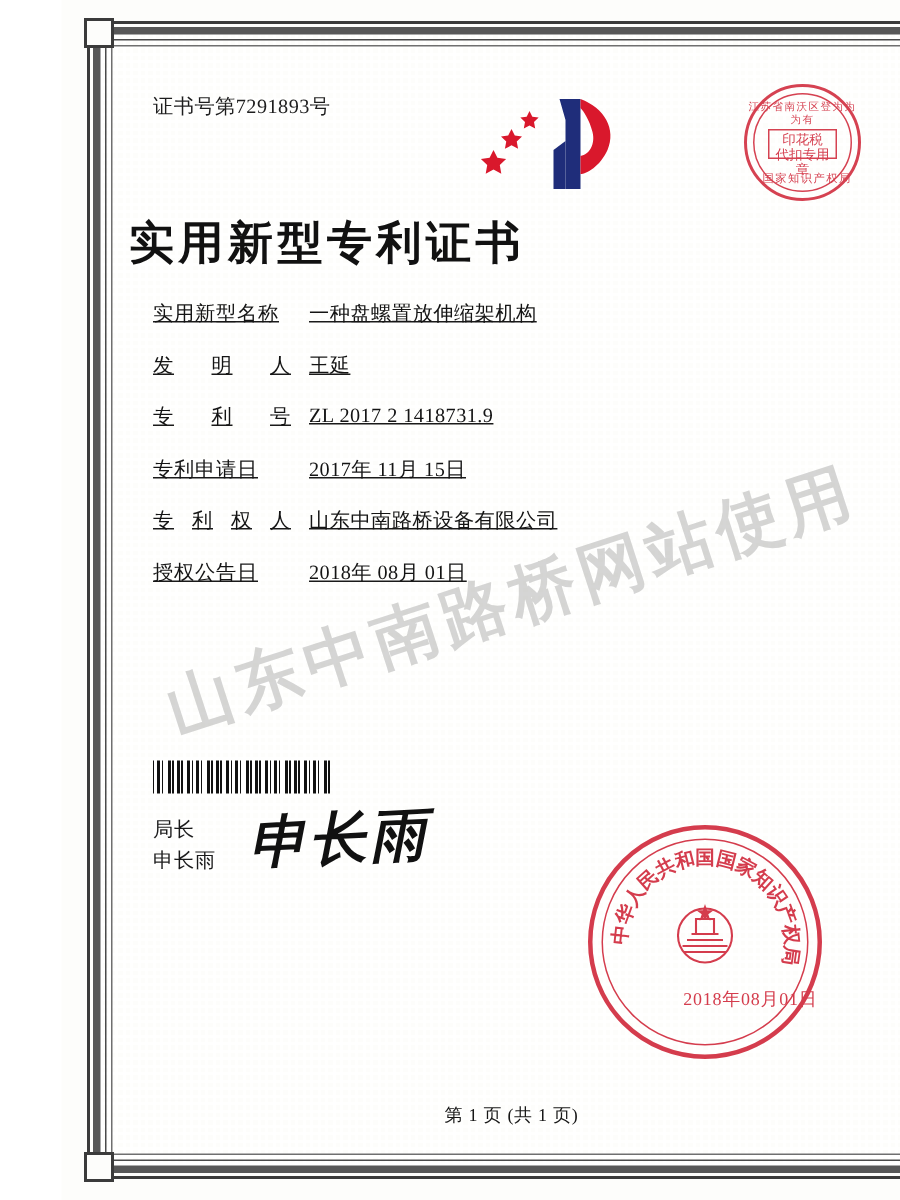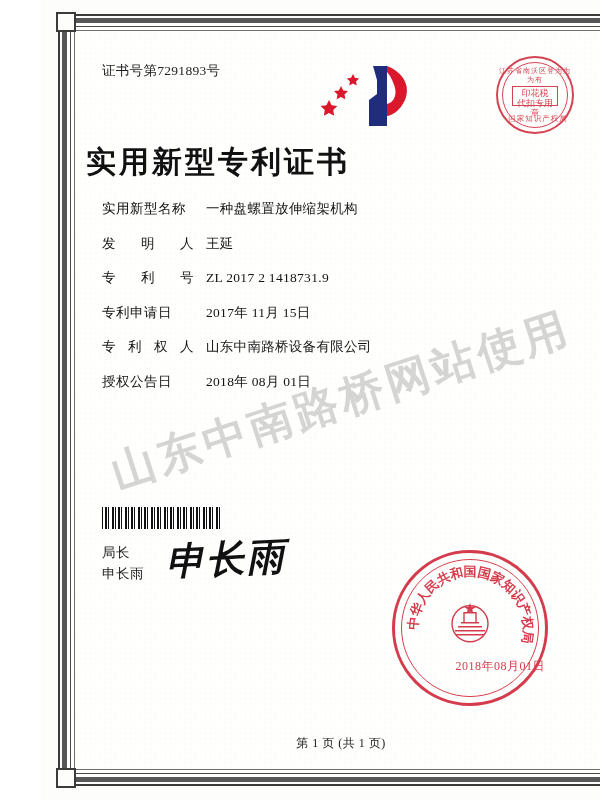--- a/index.html
+++ b/index.html
@@ -117,23 +117,24 @@
 
   
   .fields {
     position: absolute;
     left: 16px;
     right: 10px;
     top: 158px;
   }
   .field-row {
     display: flex;
-    align-items: center;
+    align-items: flex-start;
     margin-bottom: 16.5px;
     font-size: 13.5px;
+    text-decoration: underline;
   }
   .field-label {
     width: 104px;
     flex: 0 0 104px;
     letter-spacing: 0.5px;
     color: #141414;
   }
   .field-label.spaced {
     display: flex;
     justify-content: space-between;

